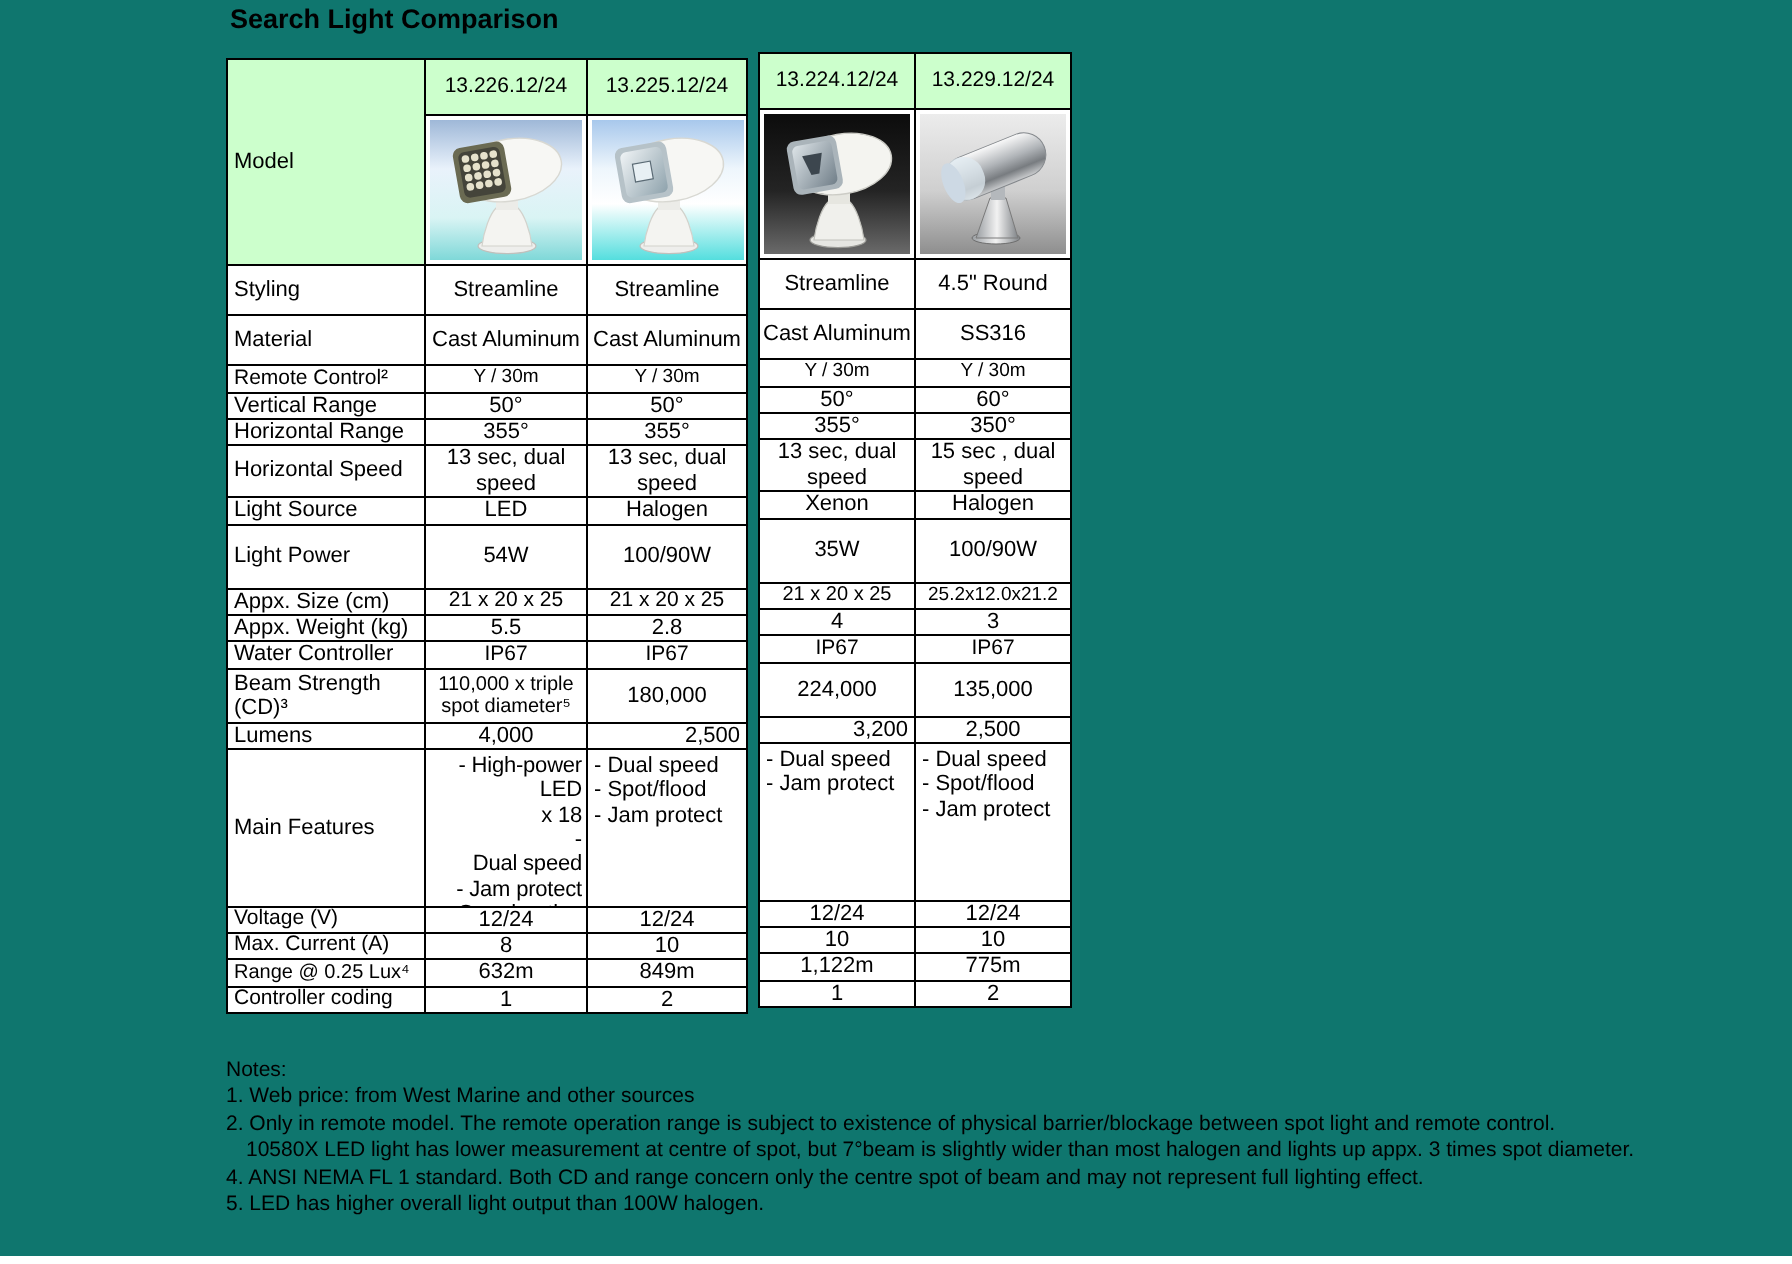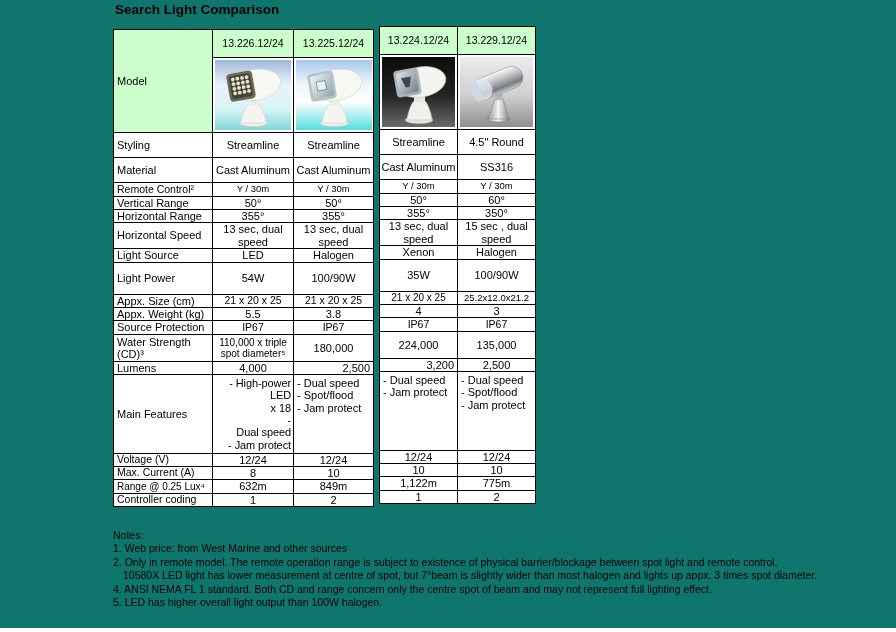--- a/index.html
+++ b/index.html
@@ -140,27 +140,27 @@
     <div class="c lbl">Light Power</div>
     <div class="c">54W</div>
     <div class="c">100/90W</div>
 
     <div class="c lbl">Appx. Size (cm)</div>
     <div class="c s105">21 x 20 x 25</div>
     <div class="c s105">21 x 20 x 25</div>
 
     <div class="c lbl">Appx. Weight (kg)</div>
     <div class="c">5.5</div>
-    <div class="c">3.8</div>
-
-    <div class="c lbl">Source Protection</div>
+    <div class="c">2.8</div>
+
+    <div class="c lbl">Water Controller</div>
     <div class="c s105">IP67</div>
     <div class="c s105">IP67</div>
 
-    <div class="c lbl pre">Water Strength
+    <div class="c lbl pre">Beam Strength
 (CD)³</div>
     <div class="c pre s10">110,000 x triple
 spot diameter⁵</div>
     <div class="c">180,000</div>
 
     <div class="c lbl">Lumens</div>
     <div class="c">4,000</div>
     <div class="c alr">2,500</div>
 
     <div class="c lbl">Main Features</div>

